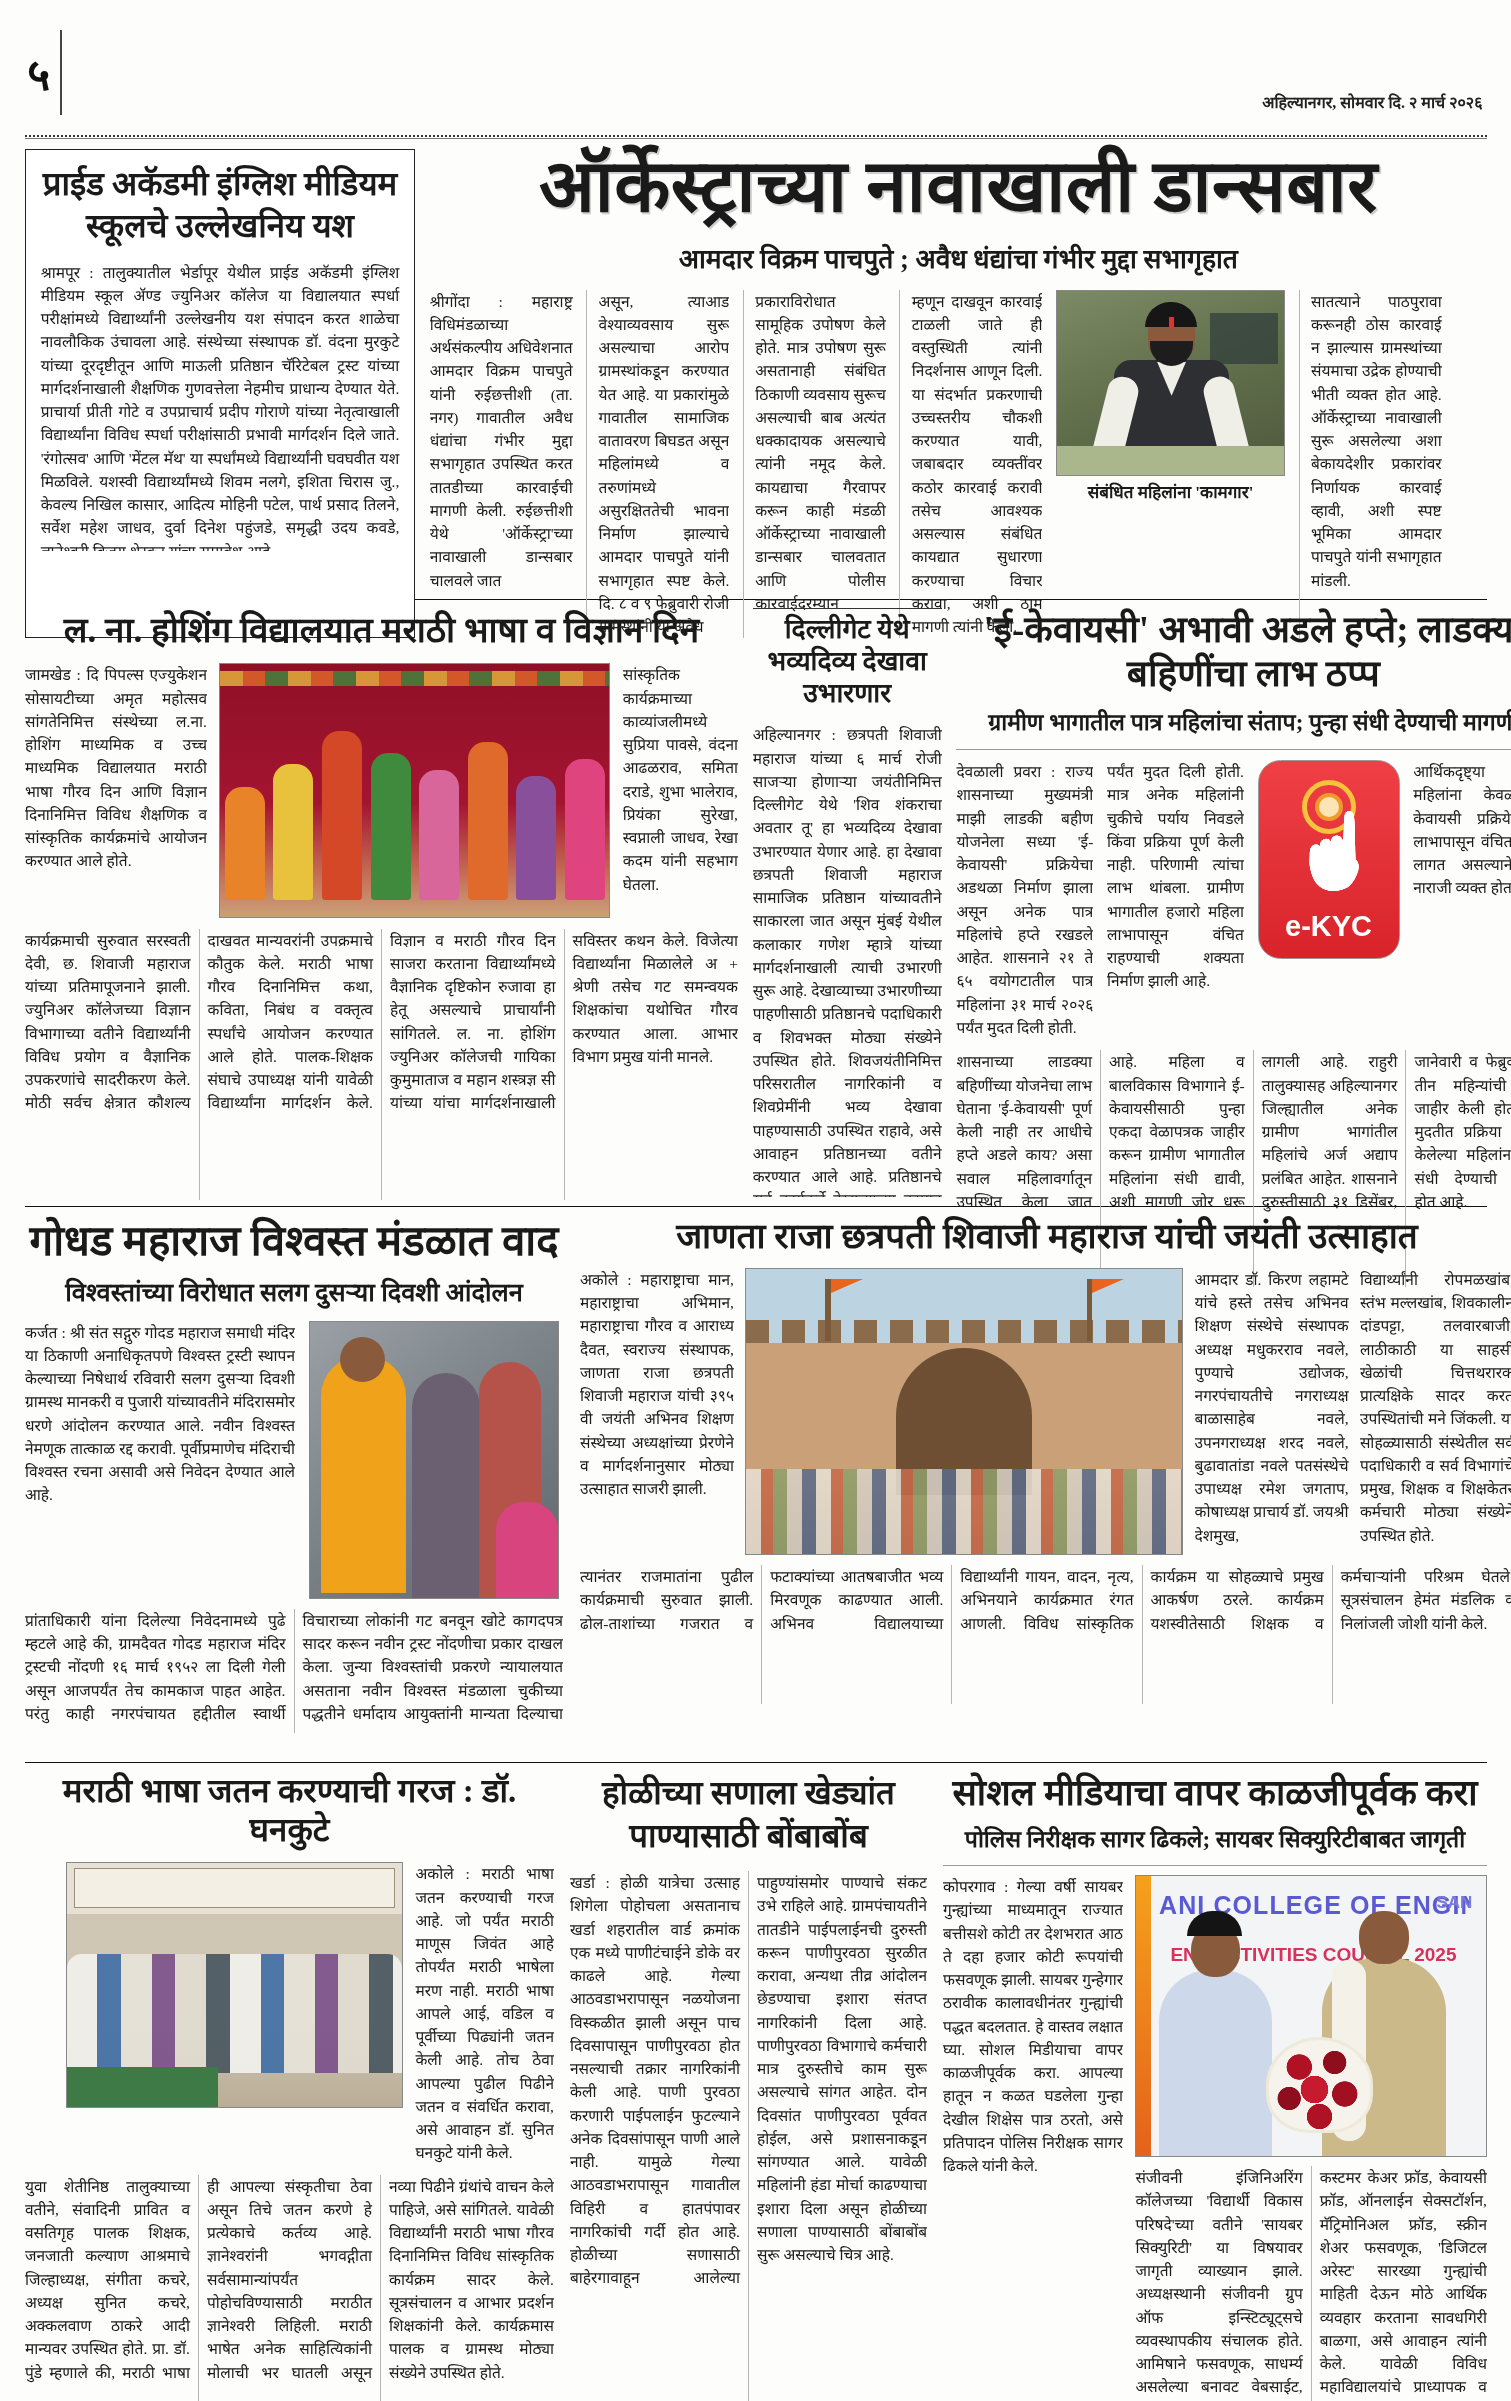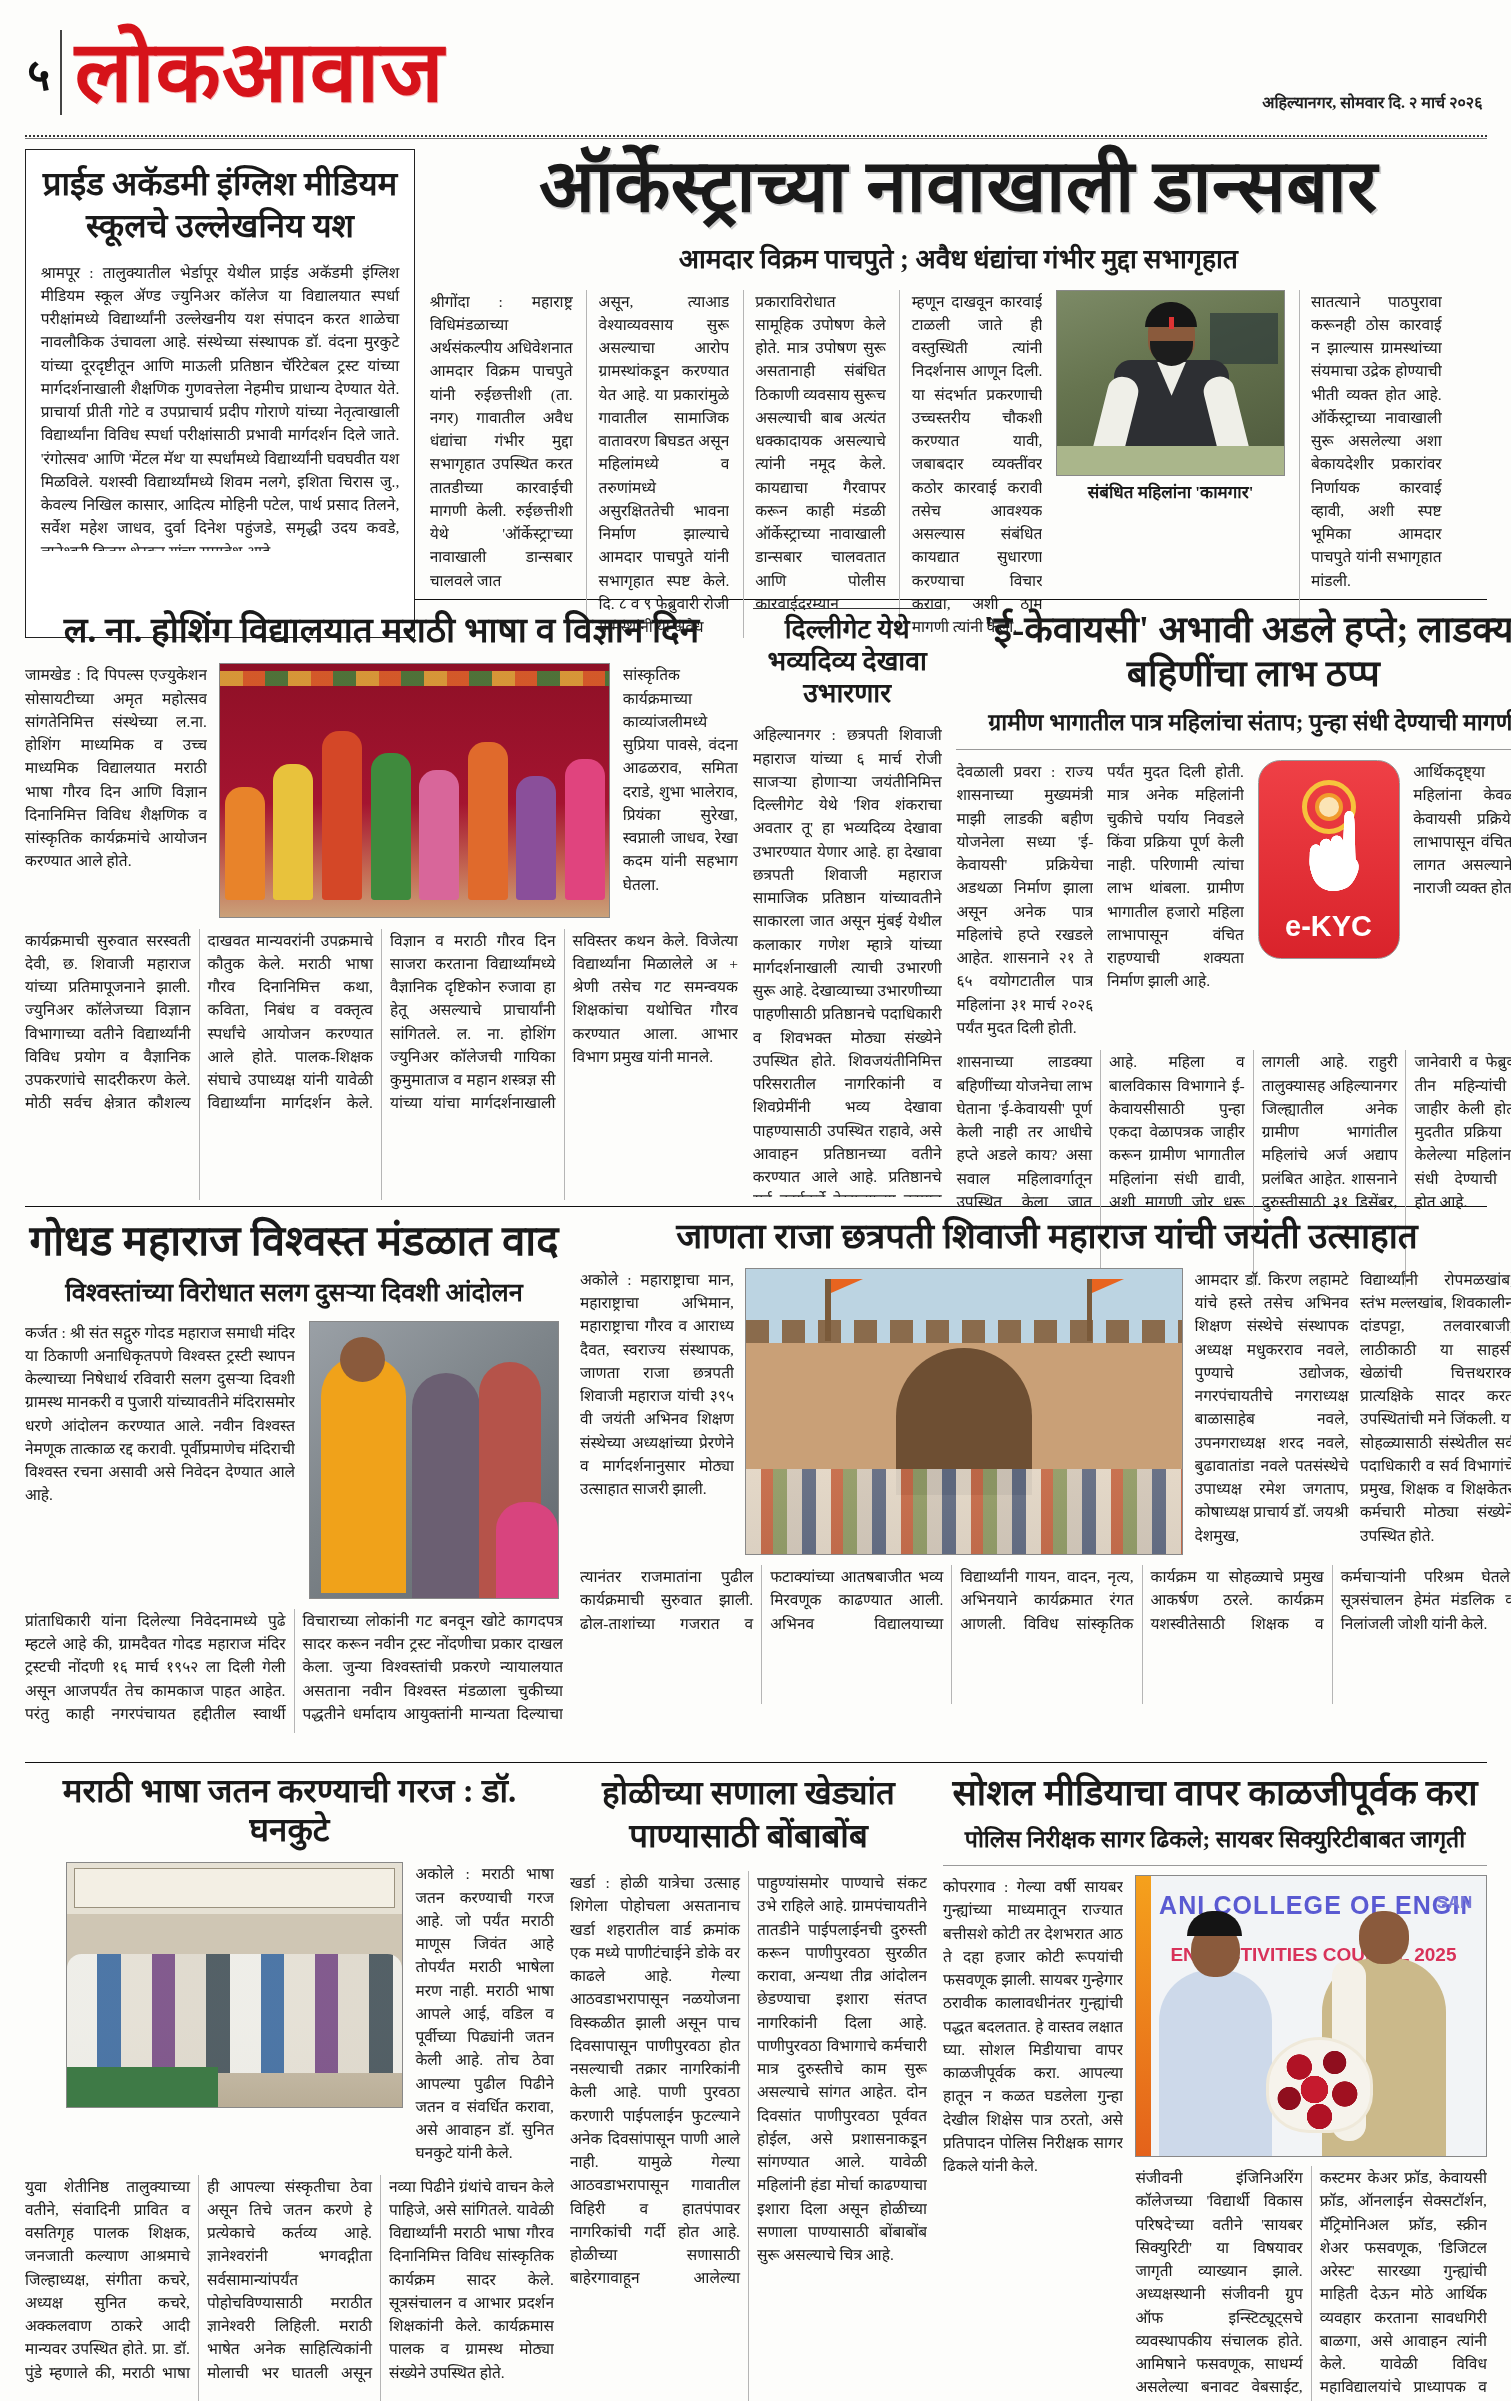--- a/index.html
+++ b/index.html
@@ -157,21 +157,20 @@
   .social-bottom { margin-top:9px; height:237px; }
 </style>
 </head>
 <body>
 
 <div class="page">
 
   <div class="masthead">
     <div class="pageno">५</div>
     <div class="mast-sep"></div>
-    <div class="logo">लोकआवाज</div>
     <div class="mast-date">अहिल्यानगर, सोमवार दि. २ मार्च २०२६</div>
   </div>
   <div class="mast-rule"></div>
 
   <div class="band1">
     <div class="brief-box">
       <div class="brief-head">प्राईड अकॅडमी इंग्लिश मीडियम स्कूलचे उल्लेखनिय यश</div>
       <div class="brief-body body-txt">श्रामपूर : तालुक्यातील भेर्डापूर येथील प्राईड अकॅडमी इंग्लिश मीडियम स्कूल ॲण्ड ज्युनिअर कॉलेज या विद्यालयात स्पर्धा परीक्षांमध्ये विद्यार्थ्यांनी उल्लेखनीय यश संपादन करत शाळेचा नावलौकिक उंचावला आहे. संस्थेच्या संस्थापक डॉ. वंदना मुरकुटे यांच्या दूरदृष्टीतून आणि माऊली प्रतिष्ठान चॅरिटेबल ट्रस्ट यांच्या मार्गदर्शनाखाली शैक्षणिक गुणवत्तेला नेहमीच प्राधान्य देण्यात येते. प्राचार्या प्रीती गोटे व उपप्राचार्य प्रदीप गोराणे यांच्या नेतृत्वाखाली विद्यार्थ्यांना विविध स्पर्धा परीक्षांसाठी प्रभावी मार्गदर्शन दिले जाते. 'रंगोत्सव' आणि 'मेंटल मॅथ' या स्पर्धांमध्ये विद्यार्थ्यांनी घवघवीत यश मिळविले. यशस्वी विद्यार्थ्यांमध्ये शिवम नलगे, इशिता चिरास जु., केवल्य निखिल कासार, आदित्य मोहिनी पटेल, पार्थ प्रसाद तिलने, सर्वेश महेश जाधव, दुर्वा दिनेश पहुंजडे, समृद्धी उदय कवडे, ज्ञानेश्वरी विजय शेरकर यांचा समावेश आहे.</div>
     </div>
 

